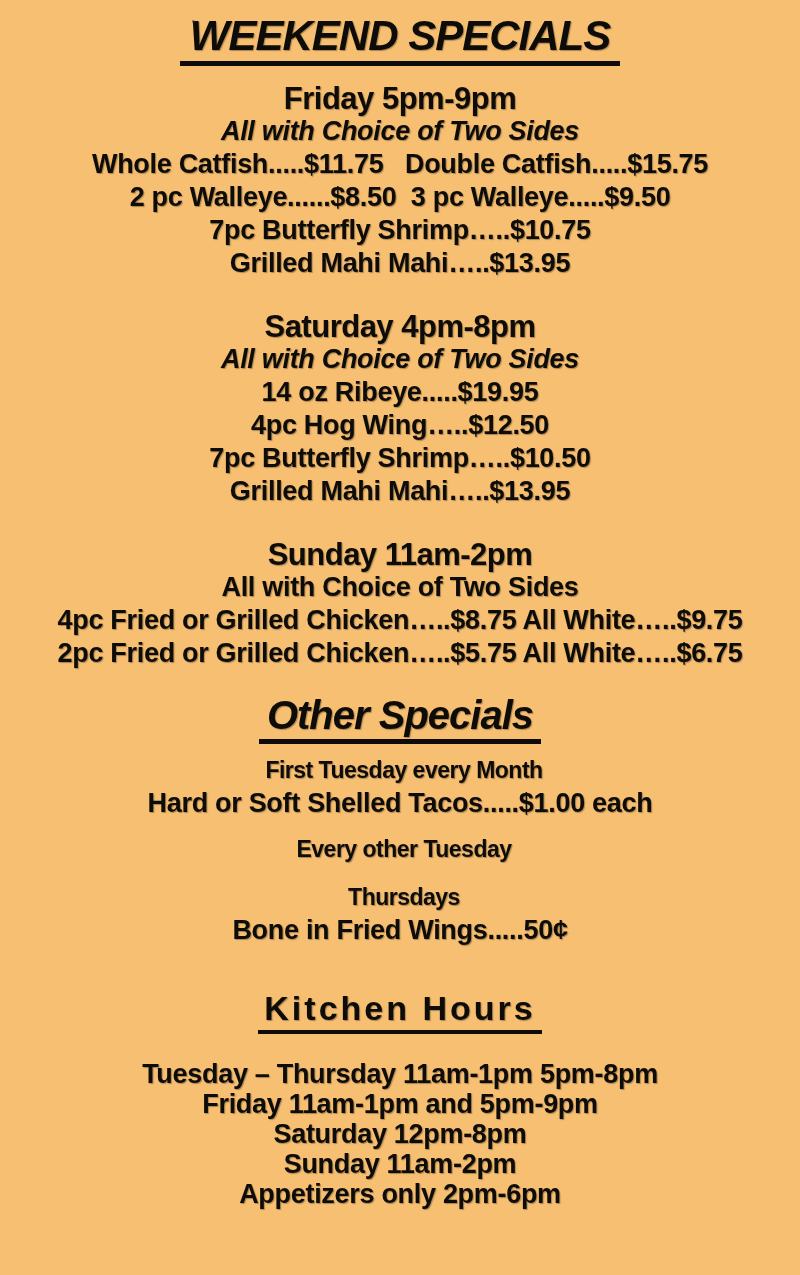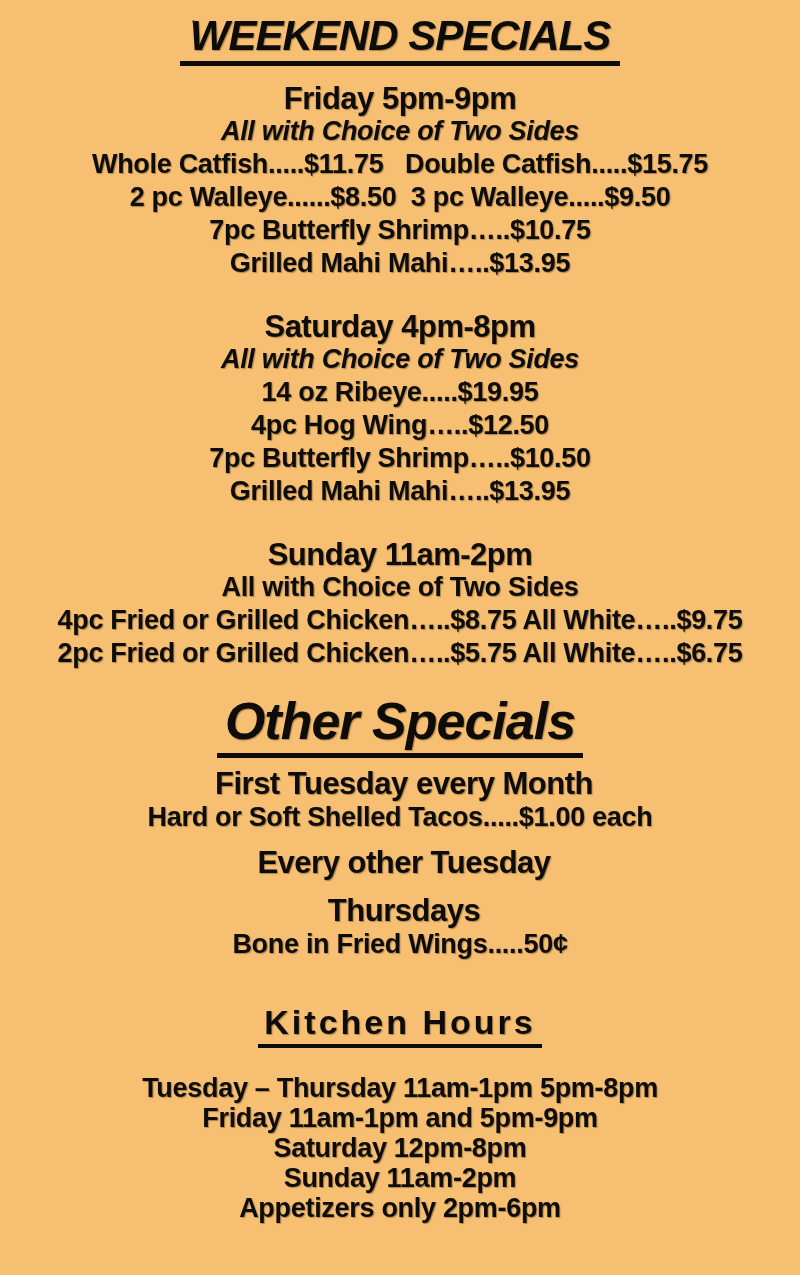--- a/index.html
+++ b/index.html
@@ -66,35 +66,35 @@
   }
   .sec-note.italic { font-style: italic; }
   .item {
     font-size: 27px;
     line-height: 33px;
     letter-spacing: -0.3px;
   }
 
   .other-title {
     margin-top: 22px;
-    font-size: 52px;
+    font-size: 40px;
     font-style: italic;
     letter-spacing: -1px;
     line-height: 1.15;
     margin-bottom: 8px;
   }
   .other-title .ul {
     display: inline-block;
     border-bottom: 5px solid #0e0c09;
     padding: 0 8px 1px 8px;
   }
   .group { margin-top: 12px; }
   .group.first { margin-top: 0; }
   .group-heading {
-    font-size: 31px;
+    font-size: 23px;
     line-height: 36px;
     letter-spacing: -0.5px;
     padding-left: 8px;
   }
   .group .item { line-height: 31px; }
 
   .kitchen { margin-top: 42px; }
   .kitchen-title {
     font-size: 34px;
     letter-spacing: 3px;

